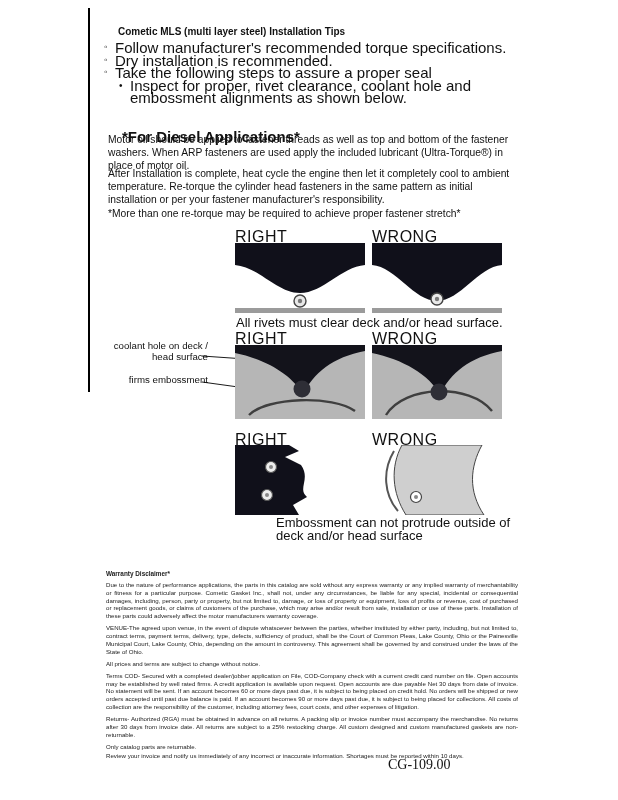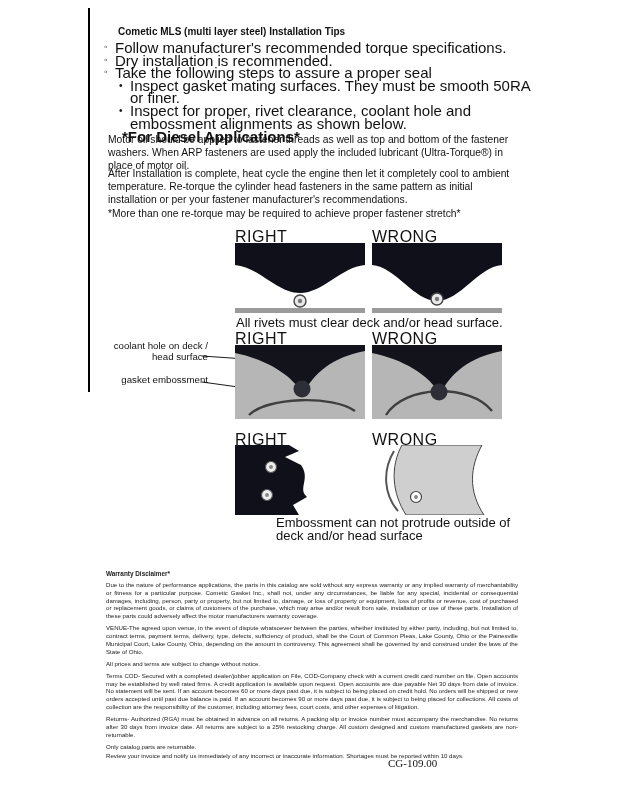--- a/index.html
+++ b/index.html
@@ -26,42 +26,41 @@
   .note  { top:207px; width:430px; }
   .fig-label { position:absolute; width:130px; font-size:16px; letter-spacing:0.5px; }
   .panel { position:absolute; width:130px; display:block; }
   .caption { position:absolute; left:236px; font-size:13px; line-height:12.5px; }
   .side-label { position:absolute; left:112px; width:96px; text-align:right; font-size:9.7px; line-height:11px; }
   .pointer-lines { position:absolute; left:198px; top:346px; }
   .legal { position:absolute; left:106px; top:570px; width:412px; font-size:6.1px; line-height:1.27; color:#222; text-align:justify; }
   .legal p { margin:0 0 4.5px 0; }
   .legal .lg-head { font-weight:bold; font-size:6.4px; margin-bottom:3px; text-align:left; }
   .legal .single { text-align:left; }
-  .footer-code { position:absolute; left:388px; top:757px; font-family:"Liberation Serif", serif; font-size:11px; }
+  .footer-code { position:absolute; left:388px; top:757px; font-family:"Liberation Serif", serif; font-size:14px; }
 </style>
 </head>
 <body>
 
 <div class="page">
 
   <div class="left-rule"></div>
 
   <h1 class="title">Cometic MLS (multi layer steel) Installation Tips</h1>
 
   <div class="tips">
     <div class="tip">Follow manufacturer's recommended torque specifications.</div>
     <div class="tip">Dry installation is recommended.</div>
     <div class="tip">Take the following steps to assure a proper seal</div>
-    <div class="tip sub">Inspect gasket mating surfaces.  They must be smooth 50RA or finer.</div>
     <div class="tip sub">Inspect for proper, rivet clearance, coolant hole and embossment alignments as shown below.</div>
   </div>
 
   <h2 class="diesel-heading">*For Diesel Applications*</h2>
   <div class="para para1">Motor oil should be applied to fastener threads as well as top and bottom of the fastener washers. When ARP fasteners are used apply the included lubricant (Ultra-Torque®) in place of motor oil.</div>
-  <div class="para para2">After Installation is complete, heat cycle the engine then let it completely cool to ambient temperature. Re-torque the cylinder head fasteners in the same pattern as initial installation or per your fastener manufacturer's recommendations.</div>
+  <div class="para para2">After Installation is complete, heat cycle the engine then let it completely cool to ambient temperature. Re-torque the cylinder head fasteners in the same pattern as initial installation or per your fastener manufacturer's responsibility.</div>
   <div class="para note">*More than one re-torque may be required to achieve proper fastener stretch*</div>
 
   <div class="fig-label" style="left:235px; top:228px;">RIGHT</div>
   <div class="fig-label" style="left:372px; top:228px;">WRONG</div>
 
   <svg class="panel" style="left:235px; top:243px;" width="130" height="70" viewBox="0 0 130 70">
     <rect width="130" height="70" fill="#ffffff"></rect>
     <path d="M0,0 H130 V22 C106,24 88,50 65,50 C42,50 24,24 0,22 Z" fill="#10101a"></path>
     <rect y="65" width="130" height="5" fill="#9b9b9b"></rect>
     <circle cx="65" cy="58" r="6" fill="#e9e9e9" stroke="#444" stroke-width="1.4"></circle>
@@ -75,21 +74,21 @@
     <circle cx="65" cy="56" r="6" fill="#e9e9e9" stroke="#444" stroke-width="1.4"></circle>
     <circle cx="65" cy="56" r="2.2" fill="#7a7a7a"></circle>
   </svg>
 
   <div class="caption" style="top:317px;">All rivets must clear deck and/or head surface.</div>
 
   <div class="fig-label" style="left:235px; top:330px;">RIGHT</div>
   <div class="fig-label" style="left:372px; top:330px;">WRONG</div>
 
   <div class="side-label" style="top:340px;">coolant hole on deck / head surface</div>
-  <div class="side-label" style="top:374px;">gasket embossment</div>
+  <div class="side-label" style="top:374px;">firms embossment</div>
 
   <svg class="pointer-lines" width="66" height="52" viewBox="0 0 66 52">
     <line x1="4" y1="10" x2="62" y2="14" stroke="#000" stroke-width="0.9"></line>
     <line x1="4" y1="36" x2="62" y2="44" stroke="#000" stroke-width="0.9"></line>
   </svg>
 
   <svg class="panel" style="left:235px; top:345px;" width="130" height="74" viewBox="0 0 130 74">
     <rect width="130" height="74" fill="#b6b6b6"></rect>
     <path d="M0,0 H130 V6 C98,12 78,28 68,50 C58,30 30,14 0,8 Z" fill="#13131b"></path>
     <path d="M14,70 C32,52 98,50 120,66" fill="none" stroke="#3f3f3f" stroke-width="2.4"></path>

